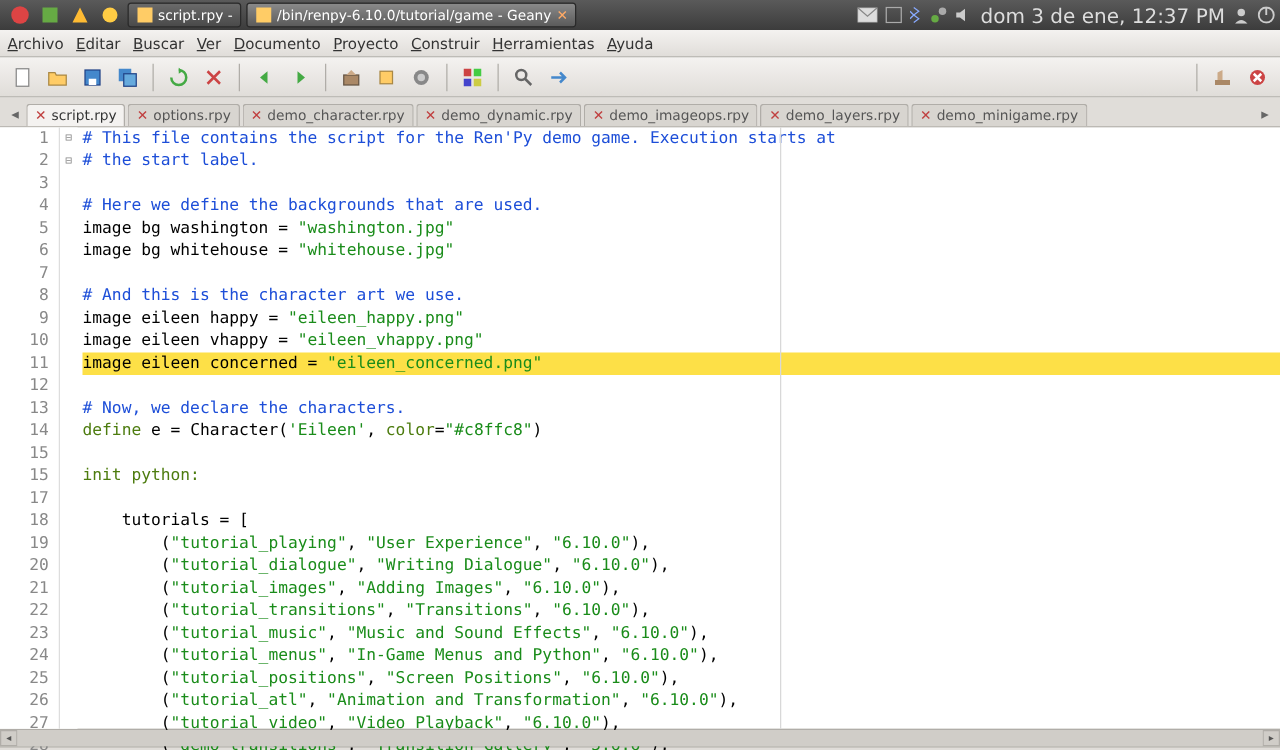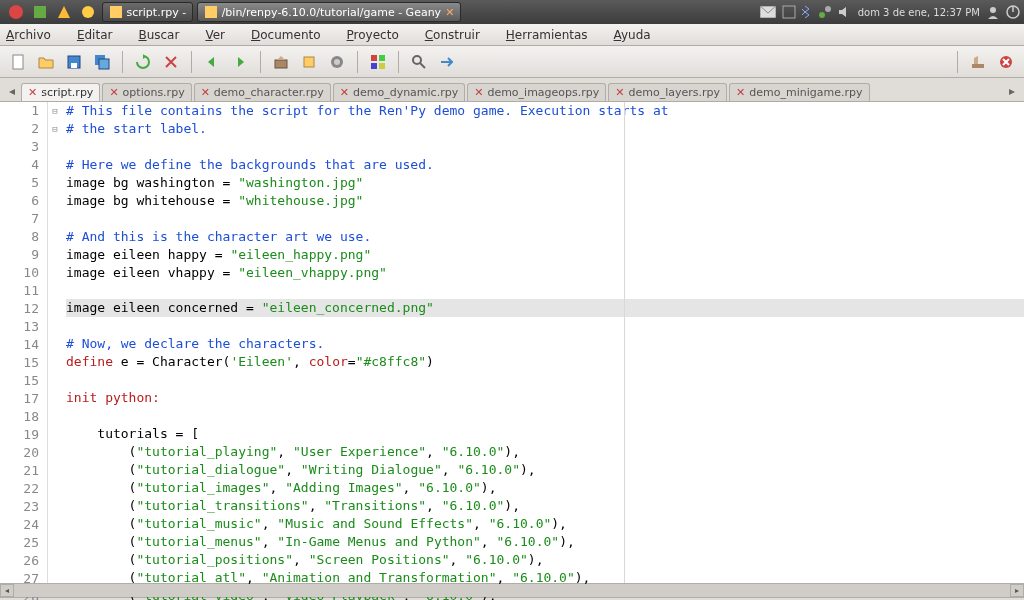--- a/index.html
+++ b/index.html
@@ -1,40 +1,40 @@
 <!DOCTYPE html>
 <html><head>
 <meta charset="utf-8">
 <style>
 * { margin:0; padding:0; box-sizing:border-box; }
 body { font-family:"DejaVu Sans",sans-serif; font-size:12px; background:#edeceb; width:1024px; height:600px; overflow:hidden; }
 .panel { height:24px; background:linear-gradient(#5a5a5a,#3c3c3c); display:flex; align-items:center; color:#ddd; padding:12px 4px; }
 .panel-icon { width:20px; height:20px; margin:0 2px; display:flex; align-items:center; justify-content:center; }
 .task { background:linear-gradient(#6a6a6a,#4a4a4a); border:1px solid #2a2a2a; border-radius:3px; padding:1px 6px; margin:0 2px; color:#fff; font-size:11px; display:flex; align-items:center; height:20px; }
 .task.active { background:linear-gradient(#8a8a8a,#5a5a5a); }
-.panel-right { margin-left:auto; display:flex; align-items:center; gap:6px; font-size:10px; }
-.menubar { height:22px; background:linear-gradient(#f4f2f0,#e0ddd9); border-bottom:1px solid #b0ada8; display:flex; align-items:center; padding:0 6px; gap:26px; font-size:12px; color:#333; }
+.panel-right { margin-left:auto; display:flex; align-items:center; gap:6px; font-size:16px; }
+.menubar { height:22px; background:linear-gradient(#f4f2f0,#e0ddd9); border-bottom:1px solid #b0ada8; display:flex; align-items:center; padding:0 6px; gap:10px; font-size:12px; color:#333; }
 .menubar span u { text-decoration:underline; }
 .toolbar { height:32px; background:linear-gradient(#f4f2f0,#e0ddd9); border-bottom:1px solid #b0ada8; display:flex; align-items:center; padding:0 6px; gap:4px; }
 .tbtn { width:24px; height:24px; display:flex; align-items:center; justify-content:center; border:1px solid transparent; border-radius:2px; }
 .tsep { width:1px; height:22px; background:#b0ada8; margin:0 4px; }
 .tabs { height:24px; background:#e0ddd9; border-bottom:1px solid #b0ada8; display:flex; align-items:flex-end; padding:0 4px; }
 .tab-arrow { width:16px; height:20px; display:flex; align-items:center; justify-content:center; color:#666; }
 .tab { background:#f4f2f0; border:1px solid #b0ada8; border-bottom:none; border-radius:3px 3px 0 0; padding:2px 6px; margin:0 1px; font-size:11px; display:flex; align-items:center; gap:4px; color:#333; }
 .tab.inactive { background:#d8d5d0; color:#555; }
 .tab .x { color:#c04040; font-weight:bold; }
 .editor { display:flex; height:481px; background:#fff; font-family:"DejaVu Sans Mono",monospace; font-size:13px; line-height:18px; }
 .gutter { width:48px; text-align:right; padding-right:8px; color:#888; background:#fff; border-right:1px solid #ddd; }
 .fold { width:14px; background:#fff; color:#888; font-size:9px; text-align:center; }
 .code { flex:1; white-space:pre; padding-left:4px; position:relative; }
 .code .marginline { position:absolute; left:562px; top:0; bottom:0; width:1px; background:#d8d8d8; }
 .c-comment { color:#1d4ed8; }
-.c-kw { color:#b91c1c; }
+.c-kw { color:#4d7c0f; }
 .c-str { color:#1a8c1a; }
-.hl { background:#e5e5e5; display:block;margin-top:17px; }
+.hl { background:#fde047; display:block; }
 .statusbar { height:17px; background:#e0ddd9; border-top:1px solid #b0ada8; display:flex; align-items:center; font-size:11px; color:#333; padding:0 8px; gap:14px; }
 .scrollbar-h { height:14px; background:#e0ddd9; border-top:1px solid #b0ada8; display:flex; }
 .scrollbar-h .track { flex:1; background:#d0cdc8; position:relative; }
 .scrollbar-h .arr { width:14px; background:#d0cdc8; border:1px solid #b0ada8; display:flex; align-items:center; justify-content:center; font-size:8px; color:#555; }
 svg { display:block; }
 </style>
 </head>
 <body>
 
 <div class="panel">

